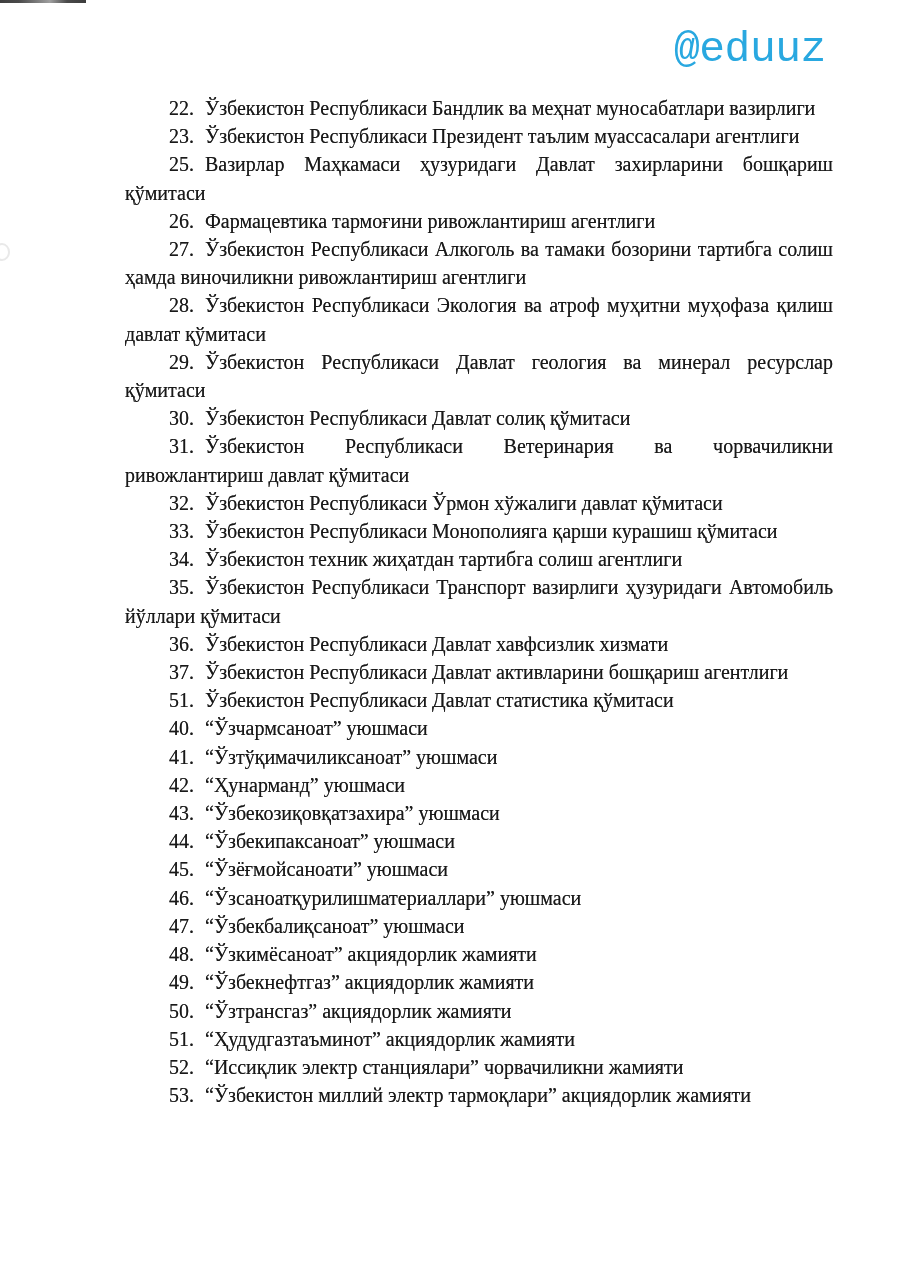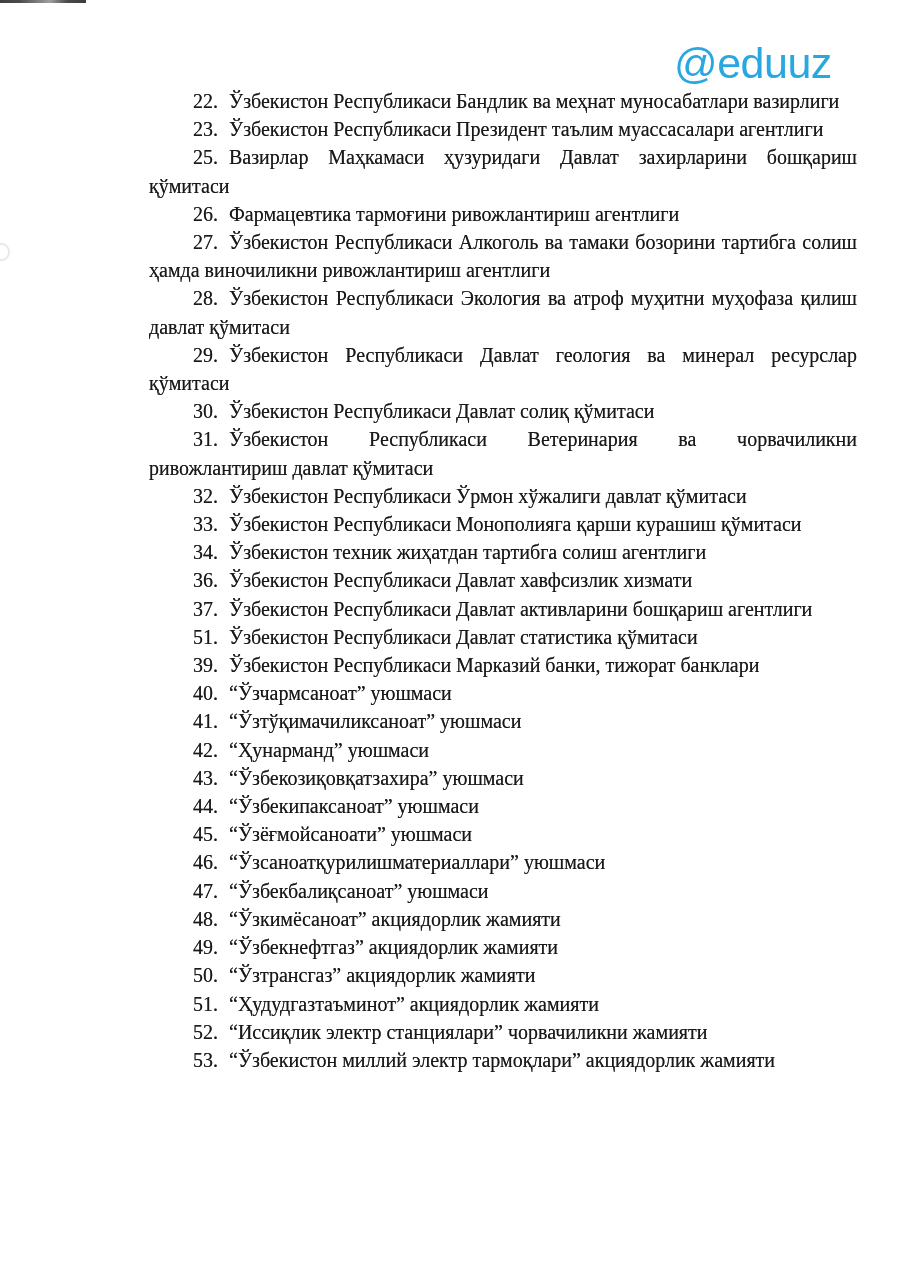--- a/index.html
+++ b/index.html
@@ -24,36 +24,35 @@
   }
   .scan-mark-left {
     position: absolute; left: -6px; top: 243px;
     width: 16px; height: 18px;
     border: 2px solid #e9e9e9;
     border-radius: 50%;
     background: transparent;
   }
   
   .watermark {
-    position: absolute; left: 674px; top: 39px;
-    font-family: Liberation Sans, sans-serif;
+    position: absolute; left: 674px; top: 26px;
+    font-family: Liberation Mono, monospace;
     font-size: 43px; line-height: 48px;
     font-weight: 400;
     letter-spacing: -0.5px;
     color: #29a8e0;
     text-align: right;
   }
   
   .doc-list {
     position: absolute;
-    left: 125px; top: 87px;
+    left: 125px; top: 94px;
     width: 708px;
     color: #191919;
     text-shadow: 0 0 0.5px rgba(10,10,10,0.65);
-    margin-left: 24px;
   }
   .item {
     font-size: 20px;
     line-height: 28.2px;
     text-align: justify;
     text-indent: 44px;
   }
   .numgap { display: inline-block; width: 11px; }
 </style>
 </head>
@@ -72,24 +71,24 @@
       <p class="item"><span>25.</span><span class="numgap"></span><span>Вазирлар Маҳкамаси ҳузуридаги Давлат захирларини бошқариш қўмитаси</span></p>
       <p class="item"><span>26.</span><span class="numgap"></span><span>Фармацевтика тармоғини ривожлантириш агентлиги</span></p>
       <p class="item"><span>27.</span><span class="numgap"></span><span>Ўзбекистон Республикаси Алкоголь ва тамаки бозорини тартибга солиш ҳамда виночиликни ривожлантириш агентлиги</span></p>
       <p class="item"><span>28.</span><span class="numgap"></span><span>Ўзбекистон Республикаси Экология ва атроф муҳитни муҳофаза қилиш давлат қўмитаси</span></p>
       <p class="item"><span>29.</span><span class="numgap"></span><span>Ўзбекистон Республикаси Давлат геология ва минерал ресурслар қўмитаси</span></p>
       <p class="item"><span>30.</span><span class="numgap"></span><span>Ўзбекистон Республикаси Давлат солиқ қўмитаси</span></p>
       <p class="item"><span>31.</span><span class="numgap"></span><span>Ўзбекистон Республикаси Ветеринария ва чорвачиликни ривожлантириш давлат қўмитаси</span></p>
       <p class="item"><span>32.</span><span class="numgap"></span><span>Ўзбекистон Республикаси Ўрмон хўжалиги давлат қўмитаси</span></p>
       <p class="item"><span>33.</span><span class="numgap"></span><span>Ўзбекистон Республикаси Монополияга қарши курашиш қўмитаси</span></p>
       <p class="item"><span>34.</span><span class="numgap"></span><span>Ўзбекистон техник жиҳатдан тартибга солиш агентлиги</span></p>
+      <p class="item"><span>35.</span><span class="numgap"></span><span>Ўзбекистон Республикаси Транспорт вазирлиги ҳузуридаги Автомобиль йўллари қўмитаси</span></p>
       <p class="item"><span>36.</span><span class="numgap"></span><span>Ўзбекистон Республикаси Давлат хавфсизлик хизмати</span></p>
       <p class="item"><span>37.</span><span class="numgap"></span><span>Ўзбекистон Республикаси Давлат активларини бошқариш агентлиги</span></p>
       <p class="item"><span>51.</span><span class="numgap"></span><span>Ўзбекистон Республикаси Давлат статистика қўмитаси</span></p>
-      <p class="item"><span>39.</span><span class="numgap"></span><span>Ўзбекистон Республикаси Марказий банки, тижорат банклари</span></p>
       <p class="item"><span>40.</span><span class="numgap"></span><span>“Ўзчармсаноат” уюшмаси</span></p>
       <p class="item"><span>41.</span><span class="numgap"></span><span>“Ўзтўқимачиликсаноат” уюшмаси</span></p>
       <p class="item"><span>42.</span><span class="numgap"></span><span>“Ҳунарманд” уюшмаси</span></p>
       <p class="item"><span>43.</span><span class="numgap"></span><span>“Ўзбекозиқовқатзахира” уюшмаси</span></p>
       <p class="item"><span>44.</span><span class="numgap"></span><span>“Ўзбекипаксаноат” уюшмаси</span></p>
       <p class="item"><span>45.</span><span class="numgap"></span><span>“Ўзёғмойсаноати” уюшмаси</span></p>
       <p class="item"><span>46.</span><span class="numgap"></span><span>“Ўзсаноатқурилишматериаллари” уюшмаси</span></p>
       <p class="item"><span>47.</span><span class="numgap"></span><span>“Ўзбекбалиқсаноат” уюшмаси</span></p>
       <p class="item"><span>48.</span><span class="numgap"></span><span>“Ўзкимёсаноат” акциядорлик жамияти</span></p>
       <p class="item"><span>49.</span><span class="numgap"></span><span>“Ўзбекнефтгаз” акциядорлик жамияти</span></p>

